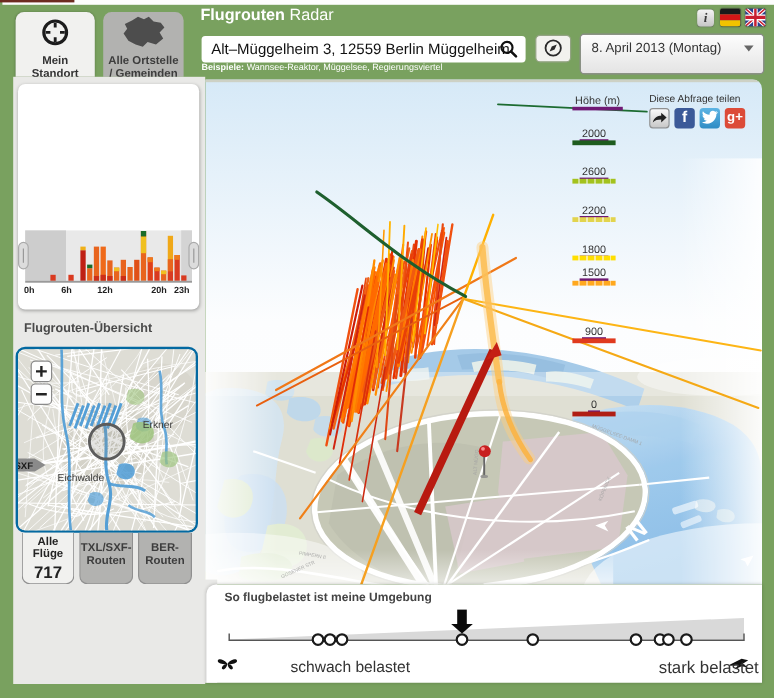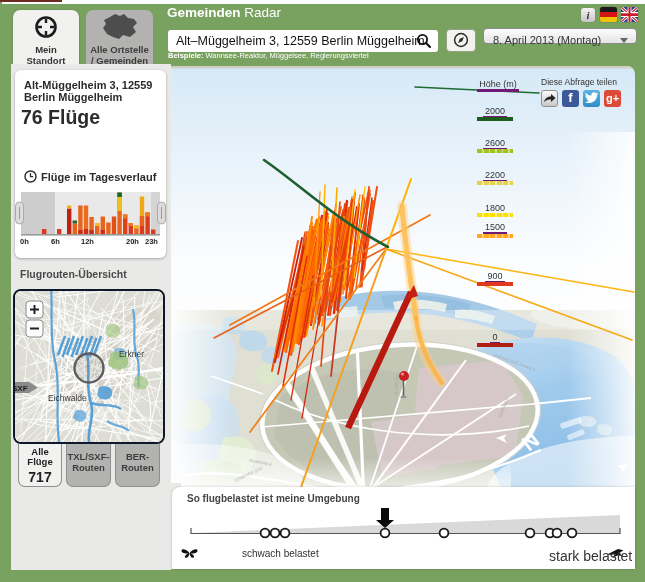--- a/index.html
+++ b/index.html
@@ -13,78 +13,78 @@
 #tab2{left:86px;width:67px;background:#b2b2b0;}
 .tab .tt{font-size:9.5px;font-weight:bold;color:#333;line-height:10.5px;margin-top:1px;}
 #tab2 .tt{color:#3d3d3d;}
 #title{left:167px;top:5px;font-size:13.5px;color:#fff;font-weight:bold;}
 #title span{font-weight:normal;}
 #search{left:168px;top:30px;width:270px;height:22px;background:#fff;border-radius:3px;
  font-size:12.5px;color:#111;line-height:22px;padding-left:8px;padding-right:24px;box-sizing:border-box;white-space:nowrap;overflow:hidden;}
 #beisp{left:168px;top:51px;font-size:7.5px;color:#fff;}
 #beisp b{font-size:7.5px;}
 #locbtn{left:446px;top:29px;width:30px;height:23px;background:#f2f2ee;border-radius:4px;border:1px solid #93a383;box-sizing:border-box;}
-#datebox{left:483px;top:28px;width:154px;height:16px;background:linear-gradient(#fdfdfd,#e4e4e4);
+#datebox{left:483px;top:28px;width:154px;height:34px;background:linear-gradient(#fdfdfd,#e4e4e4);
  border:1px solid #8a8a8a;border-radius:4px;box-sizing:border-box;
  font-size:11px;color:#333;line-height:23px;padding-left:9px;}
 #datebox .arr{position:absolute;right:8px;top:9px;width:0;height:0;
  border-left:4.5px solid transparent;border-right:4.5px solid transparent;border-top:5.5px solid #666;}
 #infobtn{left:581px;top:8px;width:14px;height:14px;background:linear-gradient(#f4f4f4,#c6c6c6);
  border-radius:3px;color:#3a3a3a;font-size:11px;font-style:italic;font-weight:bold;
  text-align:center;line-height:14px;font-family:"Liberation Serif",serif;box-shadow:0 0 1px #666;}
 
 #sidebar{left:11px;top:64px;width:160px;height:506px;background:#e9e9e7;}
 #card{left:15px;top:70px;width:151px;height:188px;background:#fff;border-radius:6px;
  box-shadow:0 1px 3px rgba(0,0,0,.3);}
 #card .addr{margin:11px 0 0 9px;font-size:11px;font-weight:bold;color:#2b2b2b;line-height:11.5px;}
 #card .big{margin:0;font-size:19.5px;font-weight:bold;color:#2b2b2b;}
 .srow{position:absolute;left:9px;right:11px;font-size:10.5px;color:#2b2b2b;}
 .srow .v{float:right;}
 #clockrow{position:absolute;left:9px;top:100px;font-size:11px;font-weight:bold;color:#2b2b2b;}
 #ovtitle{left:20px;top:268px;font-size:10.5px;font-weight:bold;color:#4a4a4a;}
-#minimap{left:13px;top:289px;width:152px;height:155px;border:2px solid #0f172a;border-radius:8px;
+#minimap{left:13px;top:289px;width:152px;height:155px;border:2px solid #0369a1;border-radius:8px;
  box-sizing:border-box;overflow:hidden;background:#dfded9;}
 .btab{text-align:center;font-size:9.5px;font-weight:bold;color:#3d3d3d;border-radius:0 0 7px 7px;
  top:444px;height:43px;border:1px solid #8f8f8f;border-top:none;box-sizing:border-box;}
 #btab1{left:18px;width:44px;background:#f1f1ef;color:#222;}
 #btab2{left:66px;width:45px;background:#b2b2b0;}
 #btab3{left:115px;width:45px;background:#b2b2b0;}
 
 #mapwrap{left:171px;top:66px;width:464px;height:421px;border-radius:0 8px 0 0;overflow:hidden;}
 
 .leg{position:absolute;text-align:center;width:38px;font-size:9px;color:#333;}
 .leg u{text-decoration:none;border-bottom:3px solid #701a75;padding:0 2px;}
 .lbar{position:absolute;width:36px;height:4px;}
 #sharet{left:541px;top:77px;font-size:8.5px;color:#333;}
 .sb{top:90px;width:17px;height:17px;border-radius:3px;color:#fff;text-align:center;}
 
 #bpanel{left:172px;top:487px;width:463px;height:82px;background:#fff;border-radius:8px 0 0 0;
  box-shadow:0 0 3px rgba(0,0,0,.2);}
 #btitle{left:187px;top:493px;font-size:10px;font-weight:bold;color:#444;}
-#blabL{left:198px;top:548px;font-size:10px;color:#333;padding-left:44px;}
+#blabL{left:198px;top:548px;font-size:13px;color:#333;padding-left:44px;}
 #blabR{left:549px;top:548px;font-size:14px;color:#333;}
 </style></head>
 <body>
 <div class="abs" id="topwhite"></div>
 <div class="abs" id="edgeT"></div>
 
 <div class="abs tab" id="tab1">
  <svg width="26" height="26" style="margin-top:4px" viewBox="0 0 26 26">
   <circle cx="13" cy="13" r="9.5" fill="none" stroke="#1c1c1c" stroke-width="2.6"></circle>
   <path d="M13 5v4 M13 17v4 M5 13h4 M17 13h4" stroke="#1c1c1c" stroke-width="2.4"></path>
  </svg>
  <div class="tt">Mein<br>Standort</div>
 </div>
 <div class="abs tab" id="tab2">
  <svg width="38" height="27" style="margin-top:3px" viewBox="0 0 38 27">
   <path d="M9 4 L14 1 L19 3 L23 1 L27 5 L33 6 L36 10 L32 14 L35 19 L29 24 L22 22 L18 26 L12 24 L6 21 L2 15 L5 11 L3 7 Z" fill="#4d4d4d"></path>
  </svg>
  <div class="tt">Alle Ortstelle<br>/ Gemeinden</div>
 </div>
-<div class="abs" id="title"><b>Gemeinden</b> <span>Radar</span></div>
+<div class="abs" id="title"><b>Flugrouten</b> <span>Radar</span></div>
 <div class="abs" id="search">Alt–Müggelheim 3, 12559 Berlin Müggelheim
  <svg width="16" height="16" viewBox="0 0 16 16" style="position:absolute;right:6px;top:3px;">
   <circle cx="6.5" cy="6.5" r="4.6" fill="none" stroke="#111" stroke-width="1.8"></circle>
   <path d="M10 10 L14 14" stroke="#111" stroke-width="2.2" stroke-linecap="round"></path>
  </svg>
 </div>
 <div class="abs" id="beisp"><b>Beispiele:</b> Wannsee-Reaktor, Müggelsee, Regierungsviertel</div>
 <div class="abs" id="locbtn">
  <svg width="16" height="16" viewBox="0 0 16 16" style="margin:2px 0 0 6px">
   <circle cx="8" cy="8" r="6.4" fill="none" stroke="#2a2a2a" stroke-width="1.5"></circle>
@@ -102,27 +102,20 @@
 <svg class="abs" style="left:621px;top:7px;border-radius:2.5px;box-shadow:0 0 1px #333;" width="17" height="15" viewBox="0 0 18 12" preserveAspectRatio="none">
  <rect width="18" height="12" fill="#2b3f8e"></rect>
  <path d="M0 0 L18 12 M18 0 L0 12" stroke="#fff" stroke-width="2.6"></path>
  <path d="M0 0 L18 12 M18 0 L0 12" stroke="#c81f30" stroke-width="1.1"></path>
  <path d="M9 0 V12 M0 6 H18" stroke="#fff" stroke-width="4"></path>
  <path d="M9 0 V12 M0 6 H18" stroke="#c81f30" stroke-width="2.2"></path>
 </svg>
 
 <div class="abs" id="sidebar"></div>
 <div class="abs" id="card">
- <div class="addr" style="position:absolute;left:9px;top:10px;margin:0">Alt-Müggelheim 3, 12559<br>Berlin Müggelheim</div>
- <div class="big" style="position:absolute;left:6px;top:36px">76 Flüge</div>
- <div id="clockrow">
-  <svg width="13" height="13" viewBox="0 0 13 13" style="vertical-align:-2px;margin-right:4px">
-   <circle cx="6.5" cy="6.5" r="5.5" fill="none" stroke="#2b2b2b" stroke-width="1.4"></circle>
-   <path d="M6.5 3.2 V6.7 H9.2" fill="none" stroke="#2b2b2b" stroke-width="1.3"></path>
-  </svg>Flüge im Tagesverlauf</div>
  <div style="position:absolute;left:0px;top:121px" id="histo">
  <svg width="151" height="54" viewBox="0 0 151 54">
   <rect x="6" y="1" width="139" height="42" fill="#e9e9e9"></rect>
   <rect x="6" y="1" width="34" height="42" fill="#cdcdcd"></rect>
   <rect x="136" y="1" width="9" height="42" fill="#d4d4d4"></rect>
   <g>
    <rect x="27" y="38" width="4.4" height="5" fill="#d93a20"></rect>
    <rect x="42" y="38" width="4.4" height="5" fill="#d93a20"></rect>
    <rect x="52" y="17.5" width="4.4" height="25.5" fill="#bf2014"></rect>
    <rect x="52" y="14.5" width="4.4" height="3" fill="#f0b018"></rect>

